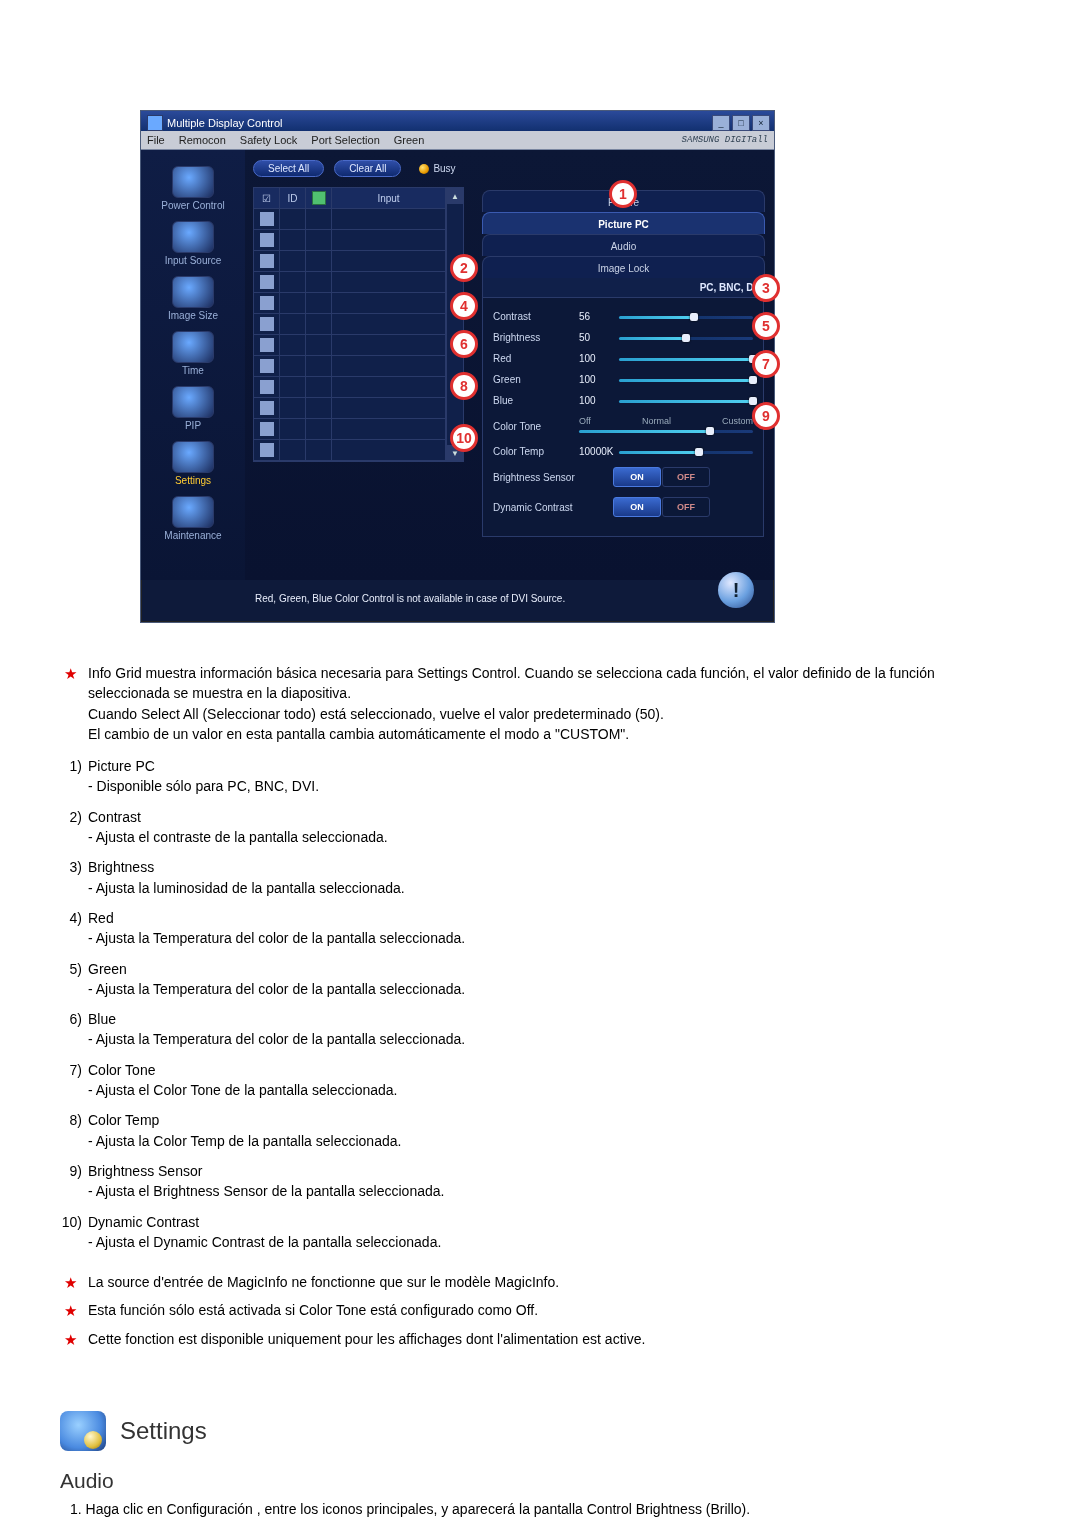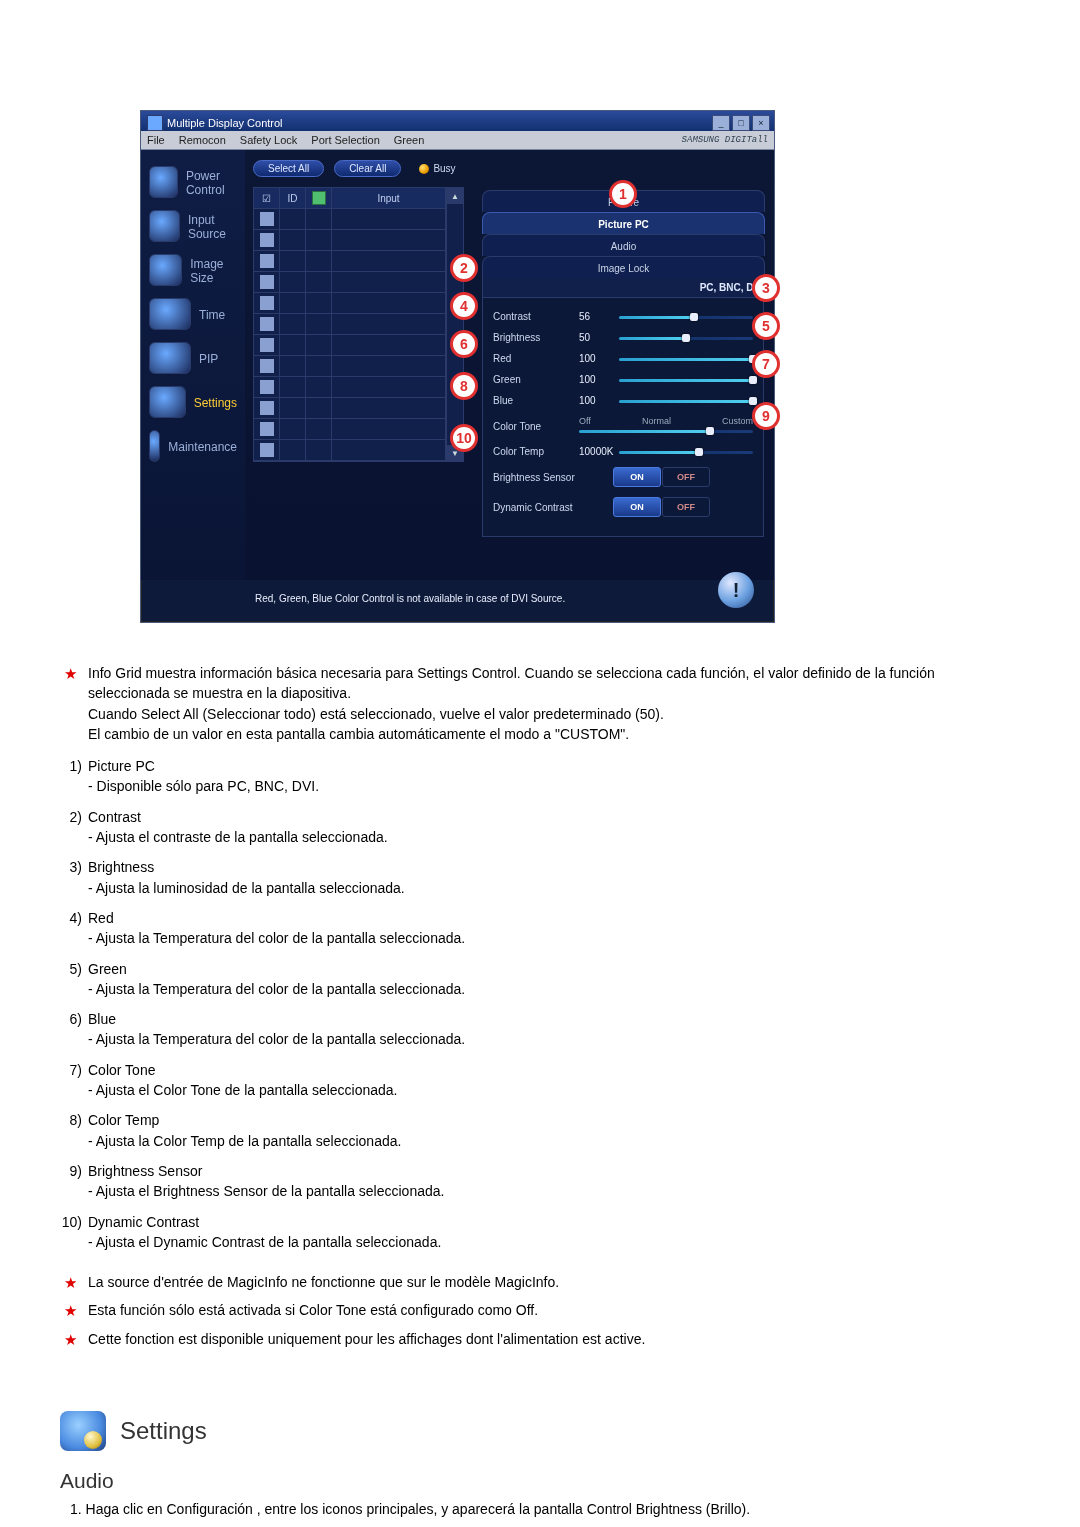--- a/index.html
+++ b/index.html
@@ -64,24 +64,23 @@
   
   .leftnav {
     width: 104px;
     background: linear-gradient(#0f1d45, #0a1535);
     padding: 12px 0 6px;
     display: flex; flex-direction: column; align-items: center;
     gap: 4px;
   }
   .nav-item {
     width: 88px;
-    display:flex; flex-direction:row; align-items:center;
-    color:#9ab0d8; font-size:12px;
+    display:flex; flex-direction:column; align-items:center;
+    color:#9ab0d8; font-size:10px;
     padding: 4px 0 2px;
-    gap: 8px;
   }
   .nav-item.selected { color:#ffcc33; }
   .nav-icon {
     width: 40px; height: 30px; border-radius: 6px;
     background: radial-gradient(circle at 40% 35%, #6aa9ff, #1a2a5a);
     margin-bottom: 2px;
     border: 1px solid #2a3a6a;
   }
   
   .center {

